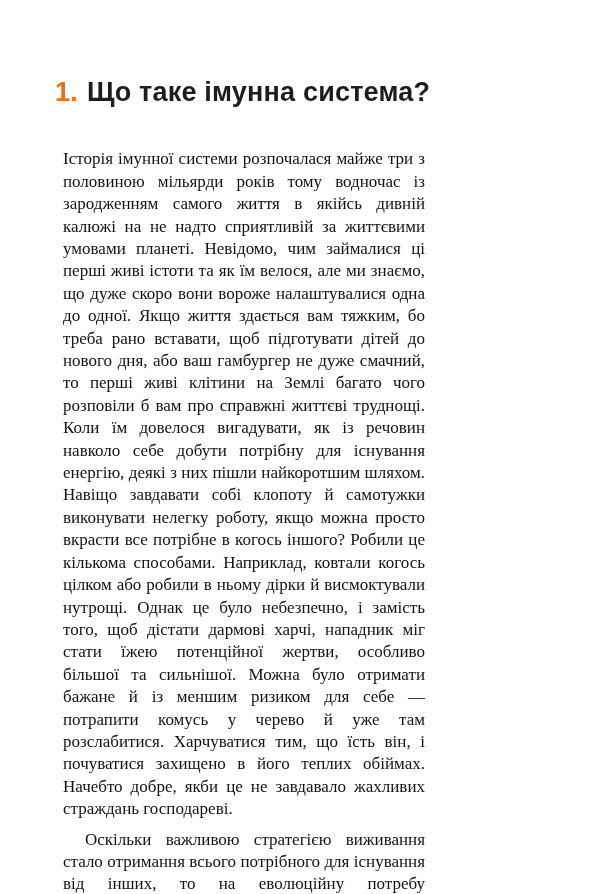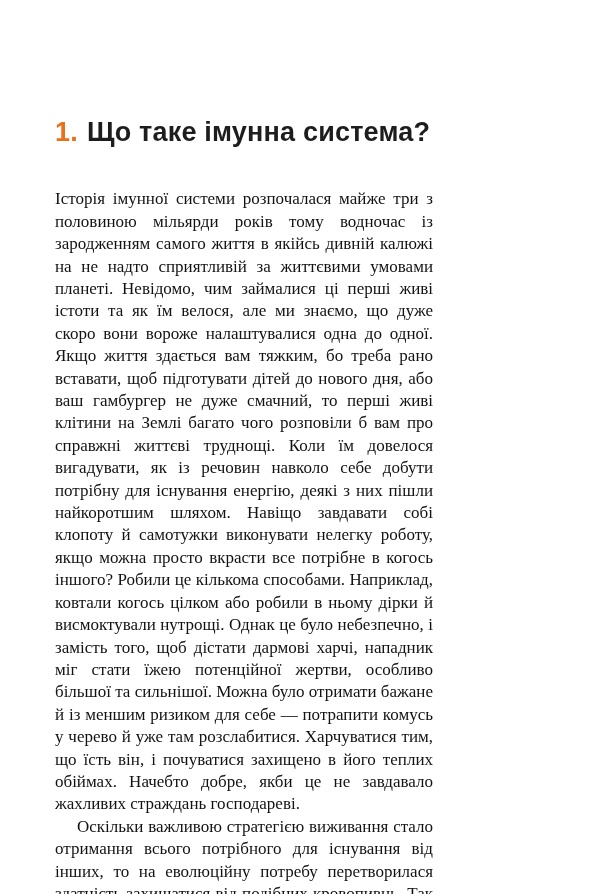--- a/index.html
+++ b/index.html
@@ -10,21 +10,21 @@
     }
     body {
       width: 600px;
       height: 894px;
       overflow: hidden;
       font-family: "Liberation Serif", serif;
     }
     .page {
       width: 488px;
       height: 894px;
-      padding: 116px 55px 0 55px;
+      padding: 76px 55px 0 55px;
       background: #ffffff;
     }
     .chapter-title {
       font-family: "Liberation Sans", sans-serif;
       font-size: 27px;
       font-weight: bold;
       letter-spacing: 0.2px;
       color: #1d1d1d;
       text-align: right;
       margin: 0 12px 40px 0;
@@ -35,21 +35,21 @@
       margin-right: 9px;
     }
     .body-text {
       font-family: "Liberation Serif", serif;
       font-size: 17px;
       line-height: 22.4px;
       color: #121212;
       text-align: justify;
     }
     .para {
-      margin: 0;
+      margin: 8px;
       padding: 0;
     }
     .para.indent {
       text-indent: 22px;
       text-align-last: justify;
     }
   </style>
 </head>
 <body>
 

